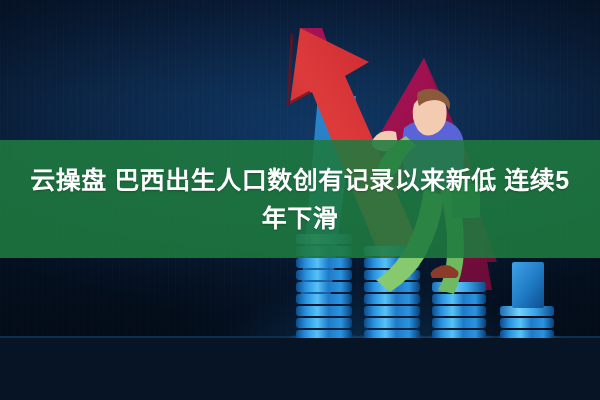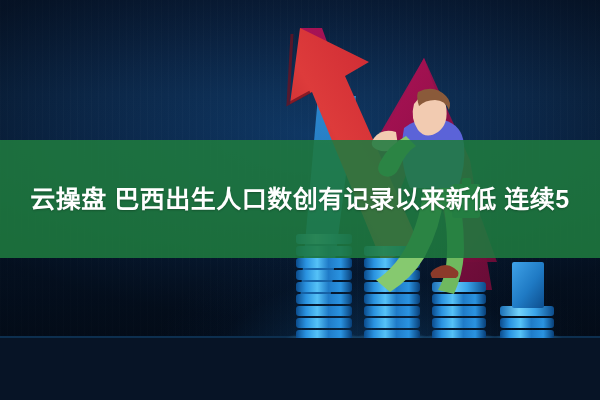--- a/index.html
+++ b/index.html
@@ -196,15 +196,16 @@
       <path d="M418,92 q16,-8 28,4 q6,6 3,14 q-4,-10 -14,-10 q-10,0 -16,6 q-3,-9 -1,-14 z" fill="#8a5a3a"></path>
 
       <rect x="452" y="184" width="28" height="34" rx="3" fill="#4f9b5a"></rect>
       <rect x="462" y="178" width="9" height="8" rx="2" fill="#3d7d47"></rect>
     </g>
   </svg>
 
   <div class="banner"></div>
   <div class="banner-text">
     <span class="ln">云操盘 巴西出生人口数创有记录以来新低 连续5</span>
+    <span class="ln">年下滑</span>
   </div>
 
 </div>
 
 </body></html>

